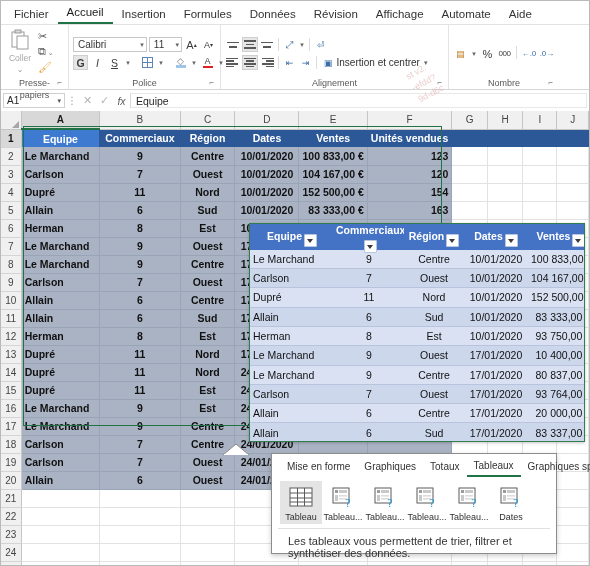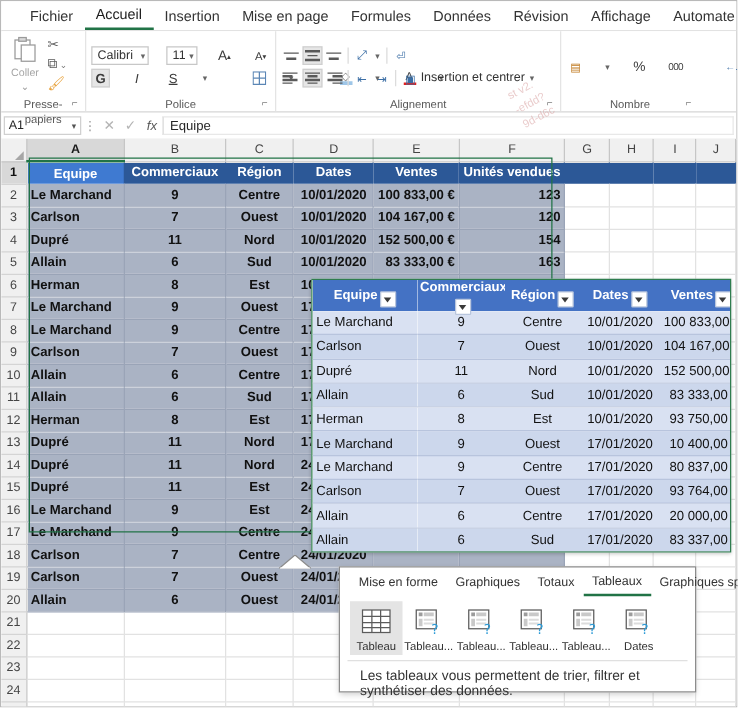--- a/index.html
+++ b/index.html
@@ -5,21 +5,21 @@
   html,body{margin:0;padding:0;}
   body{
     width:590px;height:566px;overflow:hidden;
     font-family:"Liberation Sans", sans-serif;
     font-size:11px;color:#262626;background:#fff;
     position:relative;
   }
   #app{position:absolute;inset:0;border:1px solid #b9b9b9;box-sizing:border-box;background:#fff;}
 
   
-  .tabbar{height:23px;display:flex;align-items:flex-end;padding-left:14px;background:#fff;
+  .tabbar{height:23px;display:flex;align-items:flex-end;padding-left:4px;background:#fff;
           border-bottom:1px solid #e2e2e2;position:relative;}
   .tab{font-size:11.5px;color:#333;padding:2px 9px 4px 9px;white-space:nowrap;cursor:default;}
   .tab.active{color:#1c1c1c;border-bottom:2px solid #217346;font-weight:400;}
 
   
   .ribbon{height:64px;display:flex;background:#fff;border-bottom:1px solid #d6d6d6;position:relative;}
   .grp{display:flex;flex-direction:column;justify-content:space-between;
        border-right:1px solid #e4e4e4;padding:2px 4px 0 4px;position:relative;box-sizing:border-box;}
   .grp-label{font-size:9px;color:#585858;text-align:center;height:12px;line-height:12px;position:relative;}
   .grp-launch{position:absolute;right:2px;bottom:0px;font-size:8px;color:#808080;}
@@ -28,21 +28,21 @@
   
   .g-clip{width:68px;}
   .clip-left{width:30px;display:flex;flex-direction:column;align-items:center;justify-content:center;}
   .clip-right{display:flex;flex-direction:column;justify-content:space-around;height:46px;padding-left:3px;}
   .clip-lbl{font-size:8.5px;color:#a6a6a6;margin-top:0px;}
   .mini{font-size:11px;line-height:13px;color:#5b5b5b;}
 
   
   .g-font{width:152px;}
   .font-rows{display:flex;flex-direction:column;gap:3px;width:100%;padding-top:3px;}
-  .frow{display:flex;gap:14px;}
+  .frow{display:flex;gap:2px;}
   .combo{border:1px solid #c7c7c7;height:15px;display:flex;align-items:center;
          padding:0 2px 0 4px;font-size:10px;background:#fff;color:#333;box-sizing:border-box;}
   .combo .cv{flex:1;overflow:hidden;white-space:nowrap;}
   .combo .cc{font-size:7px;color:#666;padding-left:3px;}
   .combo.fontname{width:76px;}
   .combo.fontsize{width:34px;}
   .btn{min-width:15px;height:15px;display:flex;align-items:center;justify-content:center;
        font-size:10.5px;color:#3c3c3c;border:1px solid transparent;box-sizing:border-box;}
   .btn.on{background:#e6e6e6;border-color:#cfcfcf;}
   .aup{font-size:11px;}.adn{font-size:9px;}
@@ -138,21 +138,20 @@
 </style>
 </head>
 <body>
 
 <div id="app">
 
   <div class="tabbar">
     <div class="tab">Fichier</div>
     <div class="tab active">Accueil</div>
     <div class="tab">Insertion</div>
-    <div class="tab">Mise en page</div>
     <div class="tab">Formules</div>
     <div class="tab">Données</div>
     <div class="tab">Révision</div>
     <div class="tab">Affichage</div>
     <div class="tab">Automate</div>
     <div class="tab">Aide</div>
   </div>
 
   <div class="ribbon">
 

